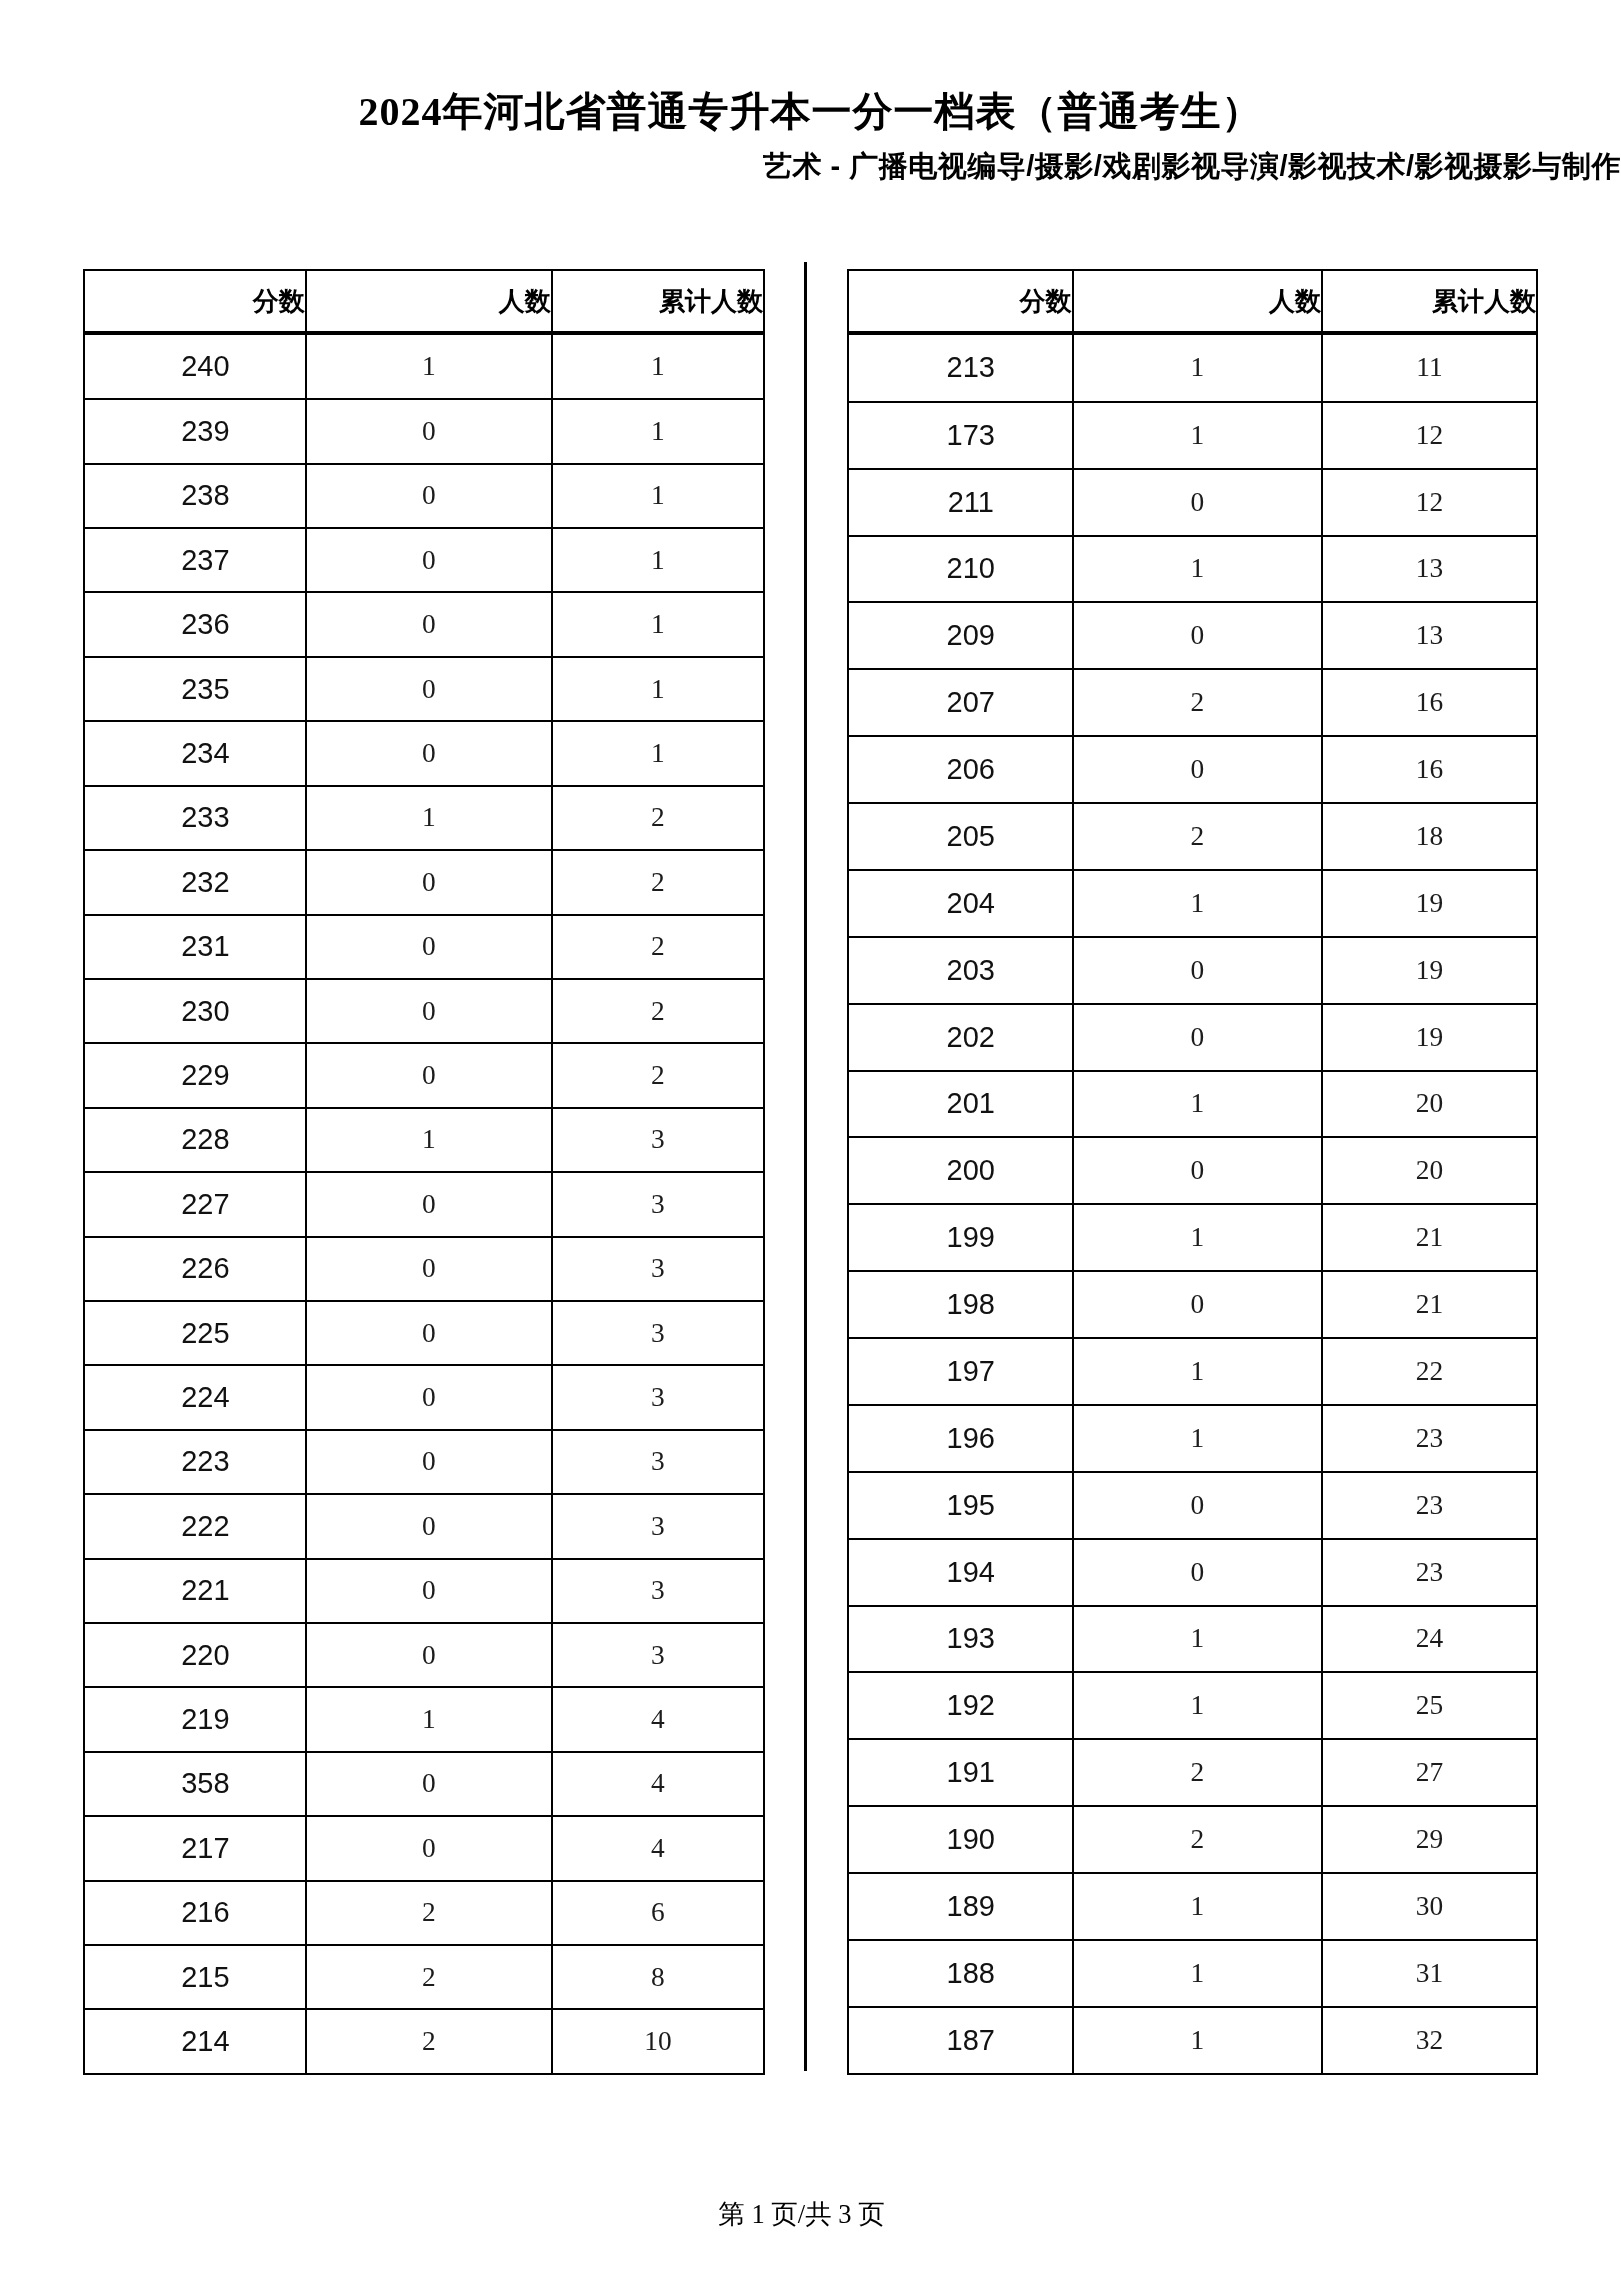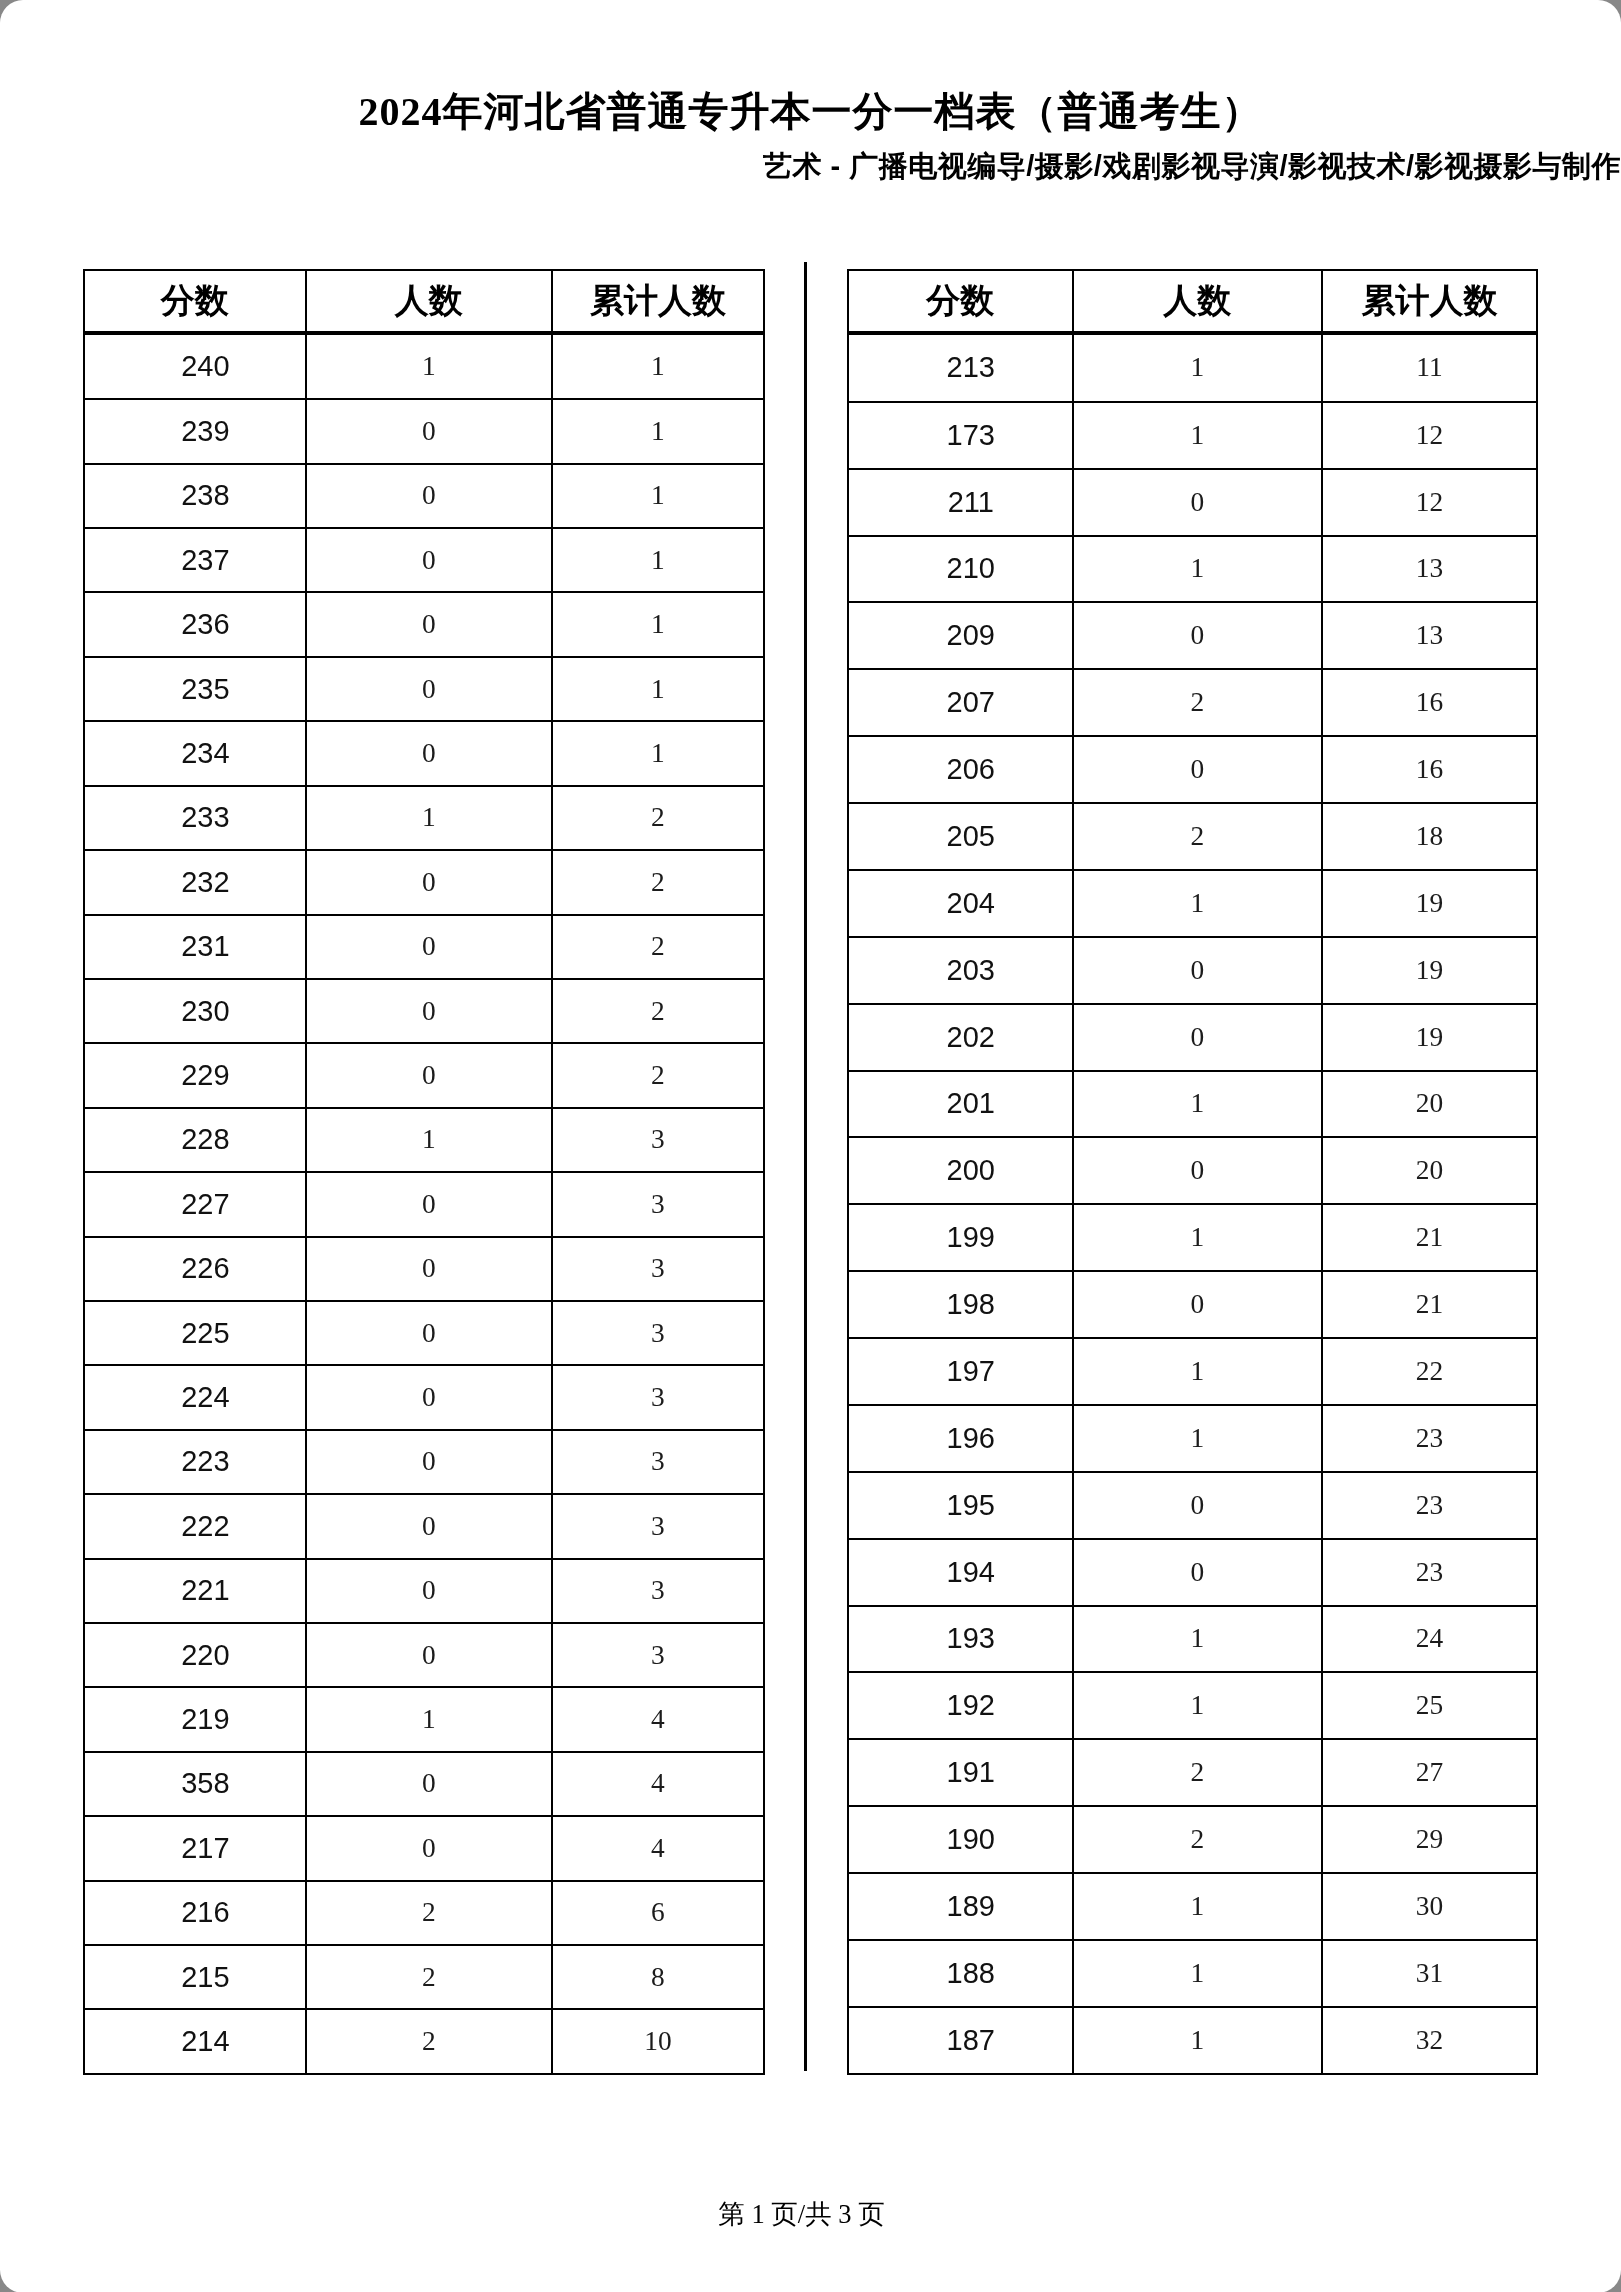--- a/index.html
+++ b/index.html
@@ -4,21 +4,20 @@
 <style>
   html,body { margin:0; padding:0; background:#888; }
   .page {
     position:relative;
     width:1621px; height:2293px;
     margin:0 auto;
     background:#ffffff;
     font-family:"Liberation Serif", serif;
     color:#000;
     overflow:hidden;
-    border-radius:23px;
   }
   .doc-title {
     position:absolute; top:84px; left:0; right:0;
     text-align:center;
     font-size:40px; font-weight:700;
     letter-spacing:1px;
     font-family:"Liberation Serif", serif;
   }
   .doc-subtitle {
     position:absolute; top:147px; left:0; right:0;
@@ -43,23 +42,24 @@
   .score-table.right { left:764px; width:691px; }
   .score-table th, .score-table td {
     border:2px solid #000;
     text-align:center;
     vertical-align:middle;
     padding:0;
     overflow:hidden;
   }
   .score-table thead tr { height:63px; }
   .score-table thead th {
-    font-size:34px; font-weight:700;
+    font-size:26px; font-weight:700;
     border-bottom:4.9px solid #000;
     font-family:Liberation Sans, sans-serif;
+    text-align:right;
   }
   td.score {
     font-family:"Liberation Sans", sans-serif;
     font-size:29px; color:#111;padding-left:21px;
   }
   td.count {
     font-family:"Liberation Serif", serif;
     font-size:27.4px; color:#1c1c1c;
   }
   .table-divider {

